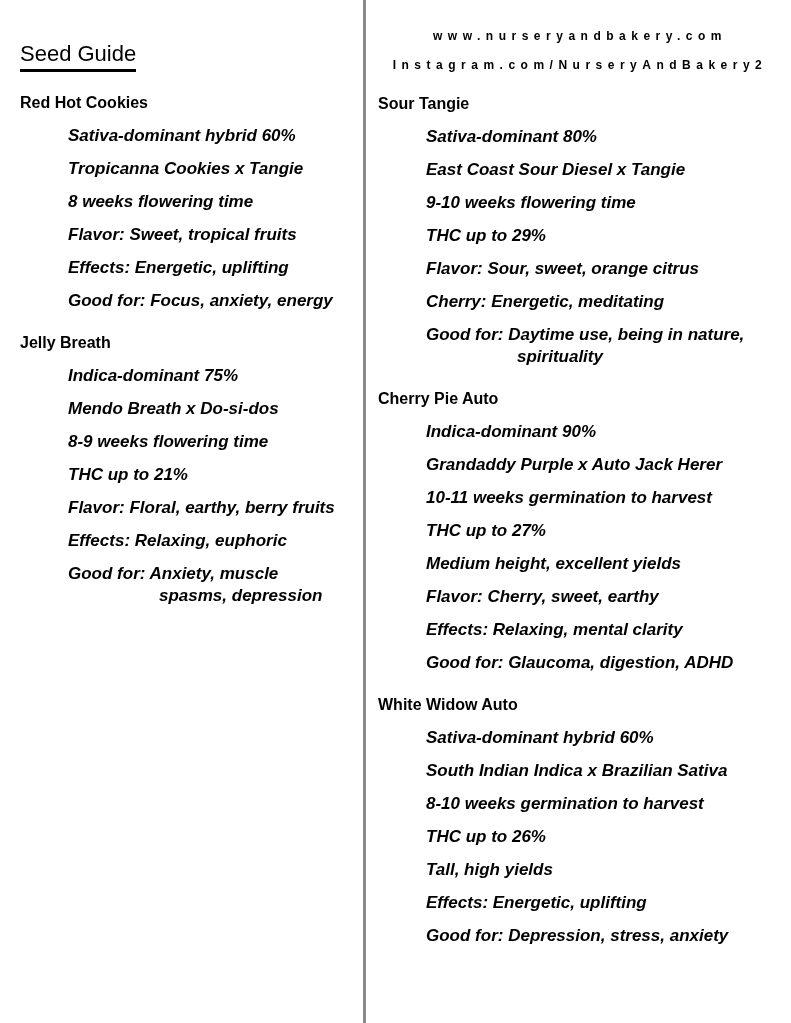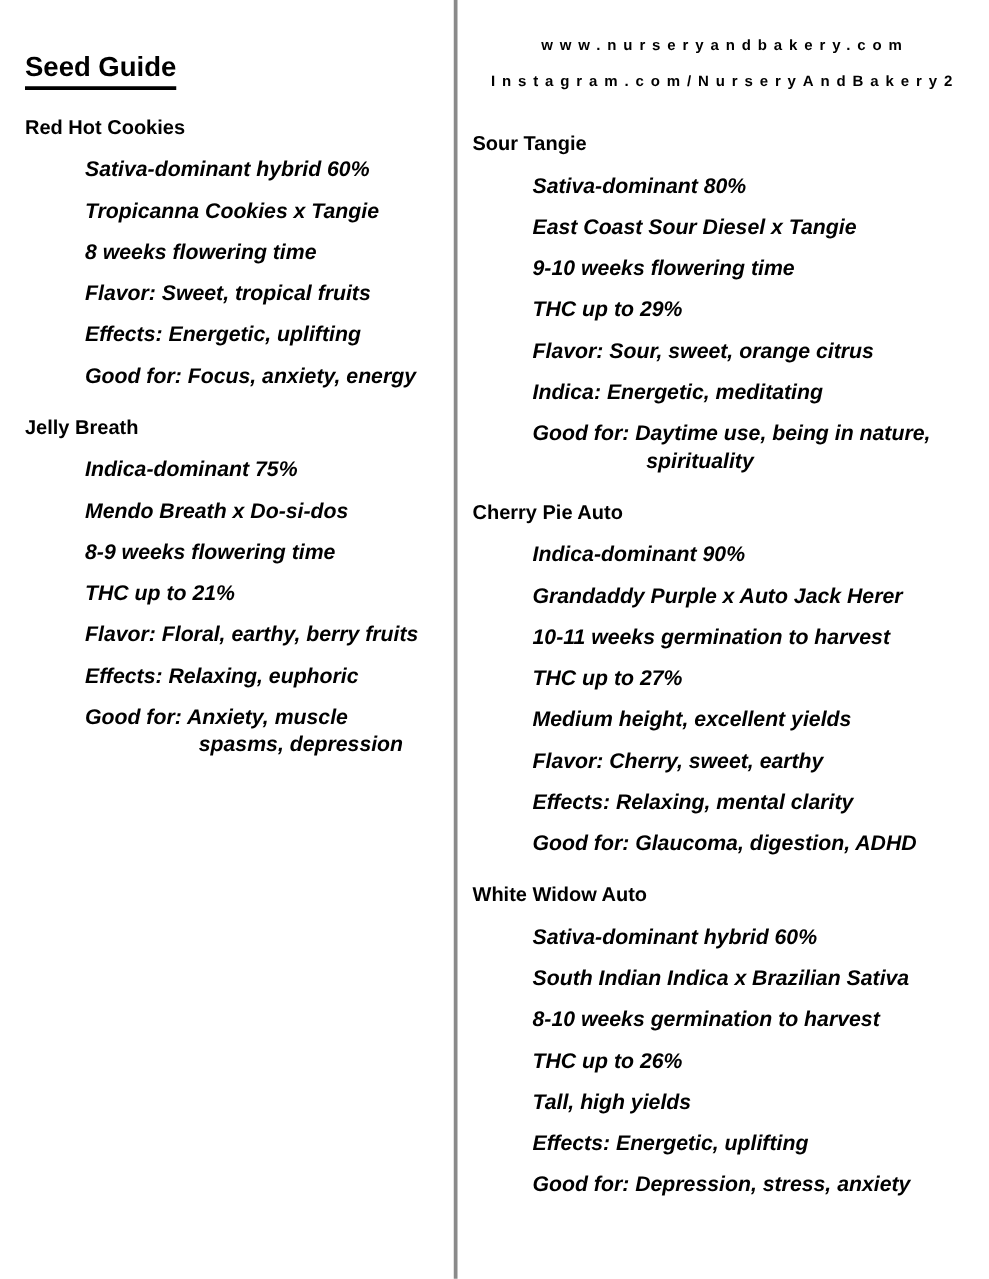--- a/index.html
+++ b/index.html
@@ -34,28 +34,28 @@
     position: absolute;
     left: 378px;
     top: 0;
     width: 404px;
   }
   h1.page-title {
     display: inline-block;
     margin: 0 0 12px 0;
     font-size: 22px;
     line-height: 28px;
-    font-weight: 700;
+    font-weight: 400;
     border-bottom: 3px solid #000000;
     padding-bottom: 1px;
   }
   .title-row { height: 43px; }
   .header-links {
     margin-top: 22px;
-    margin-bottom: 16px;
+    margin-bottom: 4px;
     text-align: center;
   }
   .header-links .link-line {
     font-size: 12px;
     line-height: 29px;
     letter-spacing: 5.5px;
     white-space: nowrap;
   }
   .strain-name {
     margin: 0 0 11px 0;
@@ -114,21 +114,21 @@
     <div class="link-line">Instagram.com/NurseryAndBakery2</div>
   </div>
   <div>
       <section class="strain">
         <h2 class="strain-name">Sour Tangie</h2>
         <p class="detail">Sativa-dominant 80%</p>
         <p class="detail">East Coast Sour Diesel x Tangie</p>
         <p class="detail">9-10 weeks flowering time</p>
         <p class="detail">THC up to 29%</p>
         <p class="detail">Flavor: Sour, sweet, orange citrus</p>
-        <p class="detail">Indica: Energetic, meditating</p>
+        <p class="detail">Cherry: Energetic, meditating</p>
         <p class="detail">Good for: Daytime use, being in nature,
 spirituality</p>
       </section>
       <section class="strain">
         <h2 class="strain-name">Cherry Pie Auto</h2>
         <p class="detail">Indica-dominant 90%</p>
         <p class="detail">Grandaddy Purple x Auto Jack Herer</p>
         <p class="detail">10-11 weeks germination to harvest</p>
         <p class="detail">THC up to 27%</p>
         <p class="detail">Medium height, excellent yields</p>

